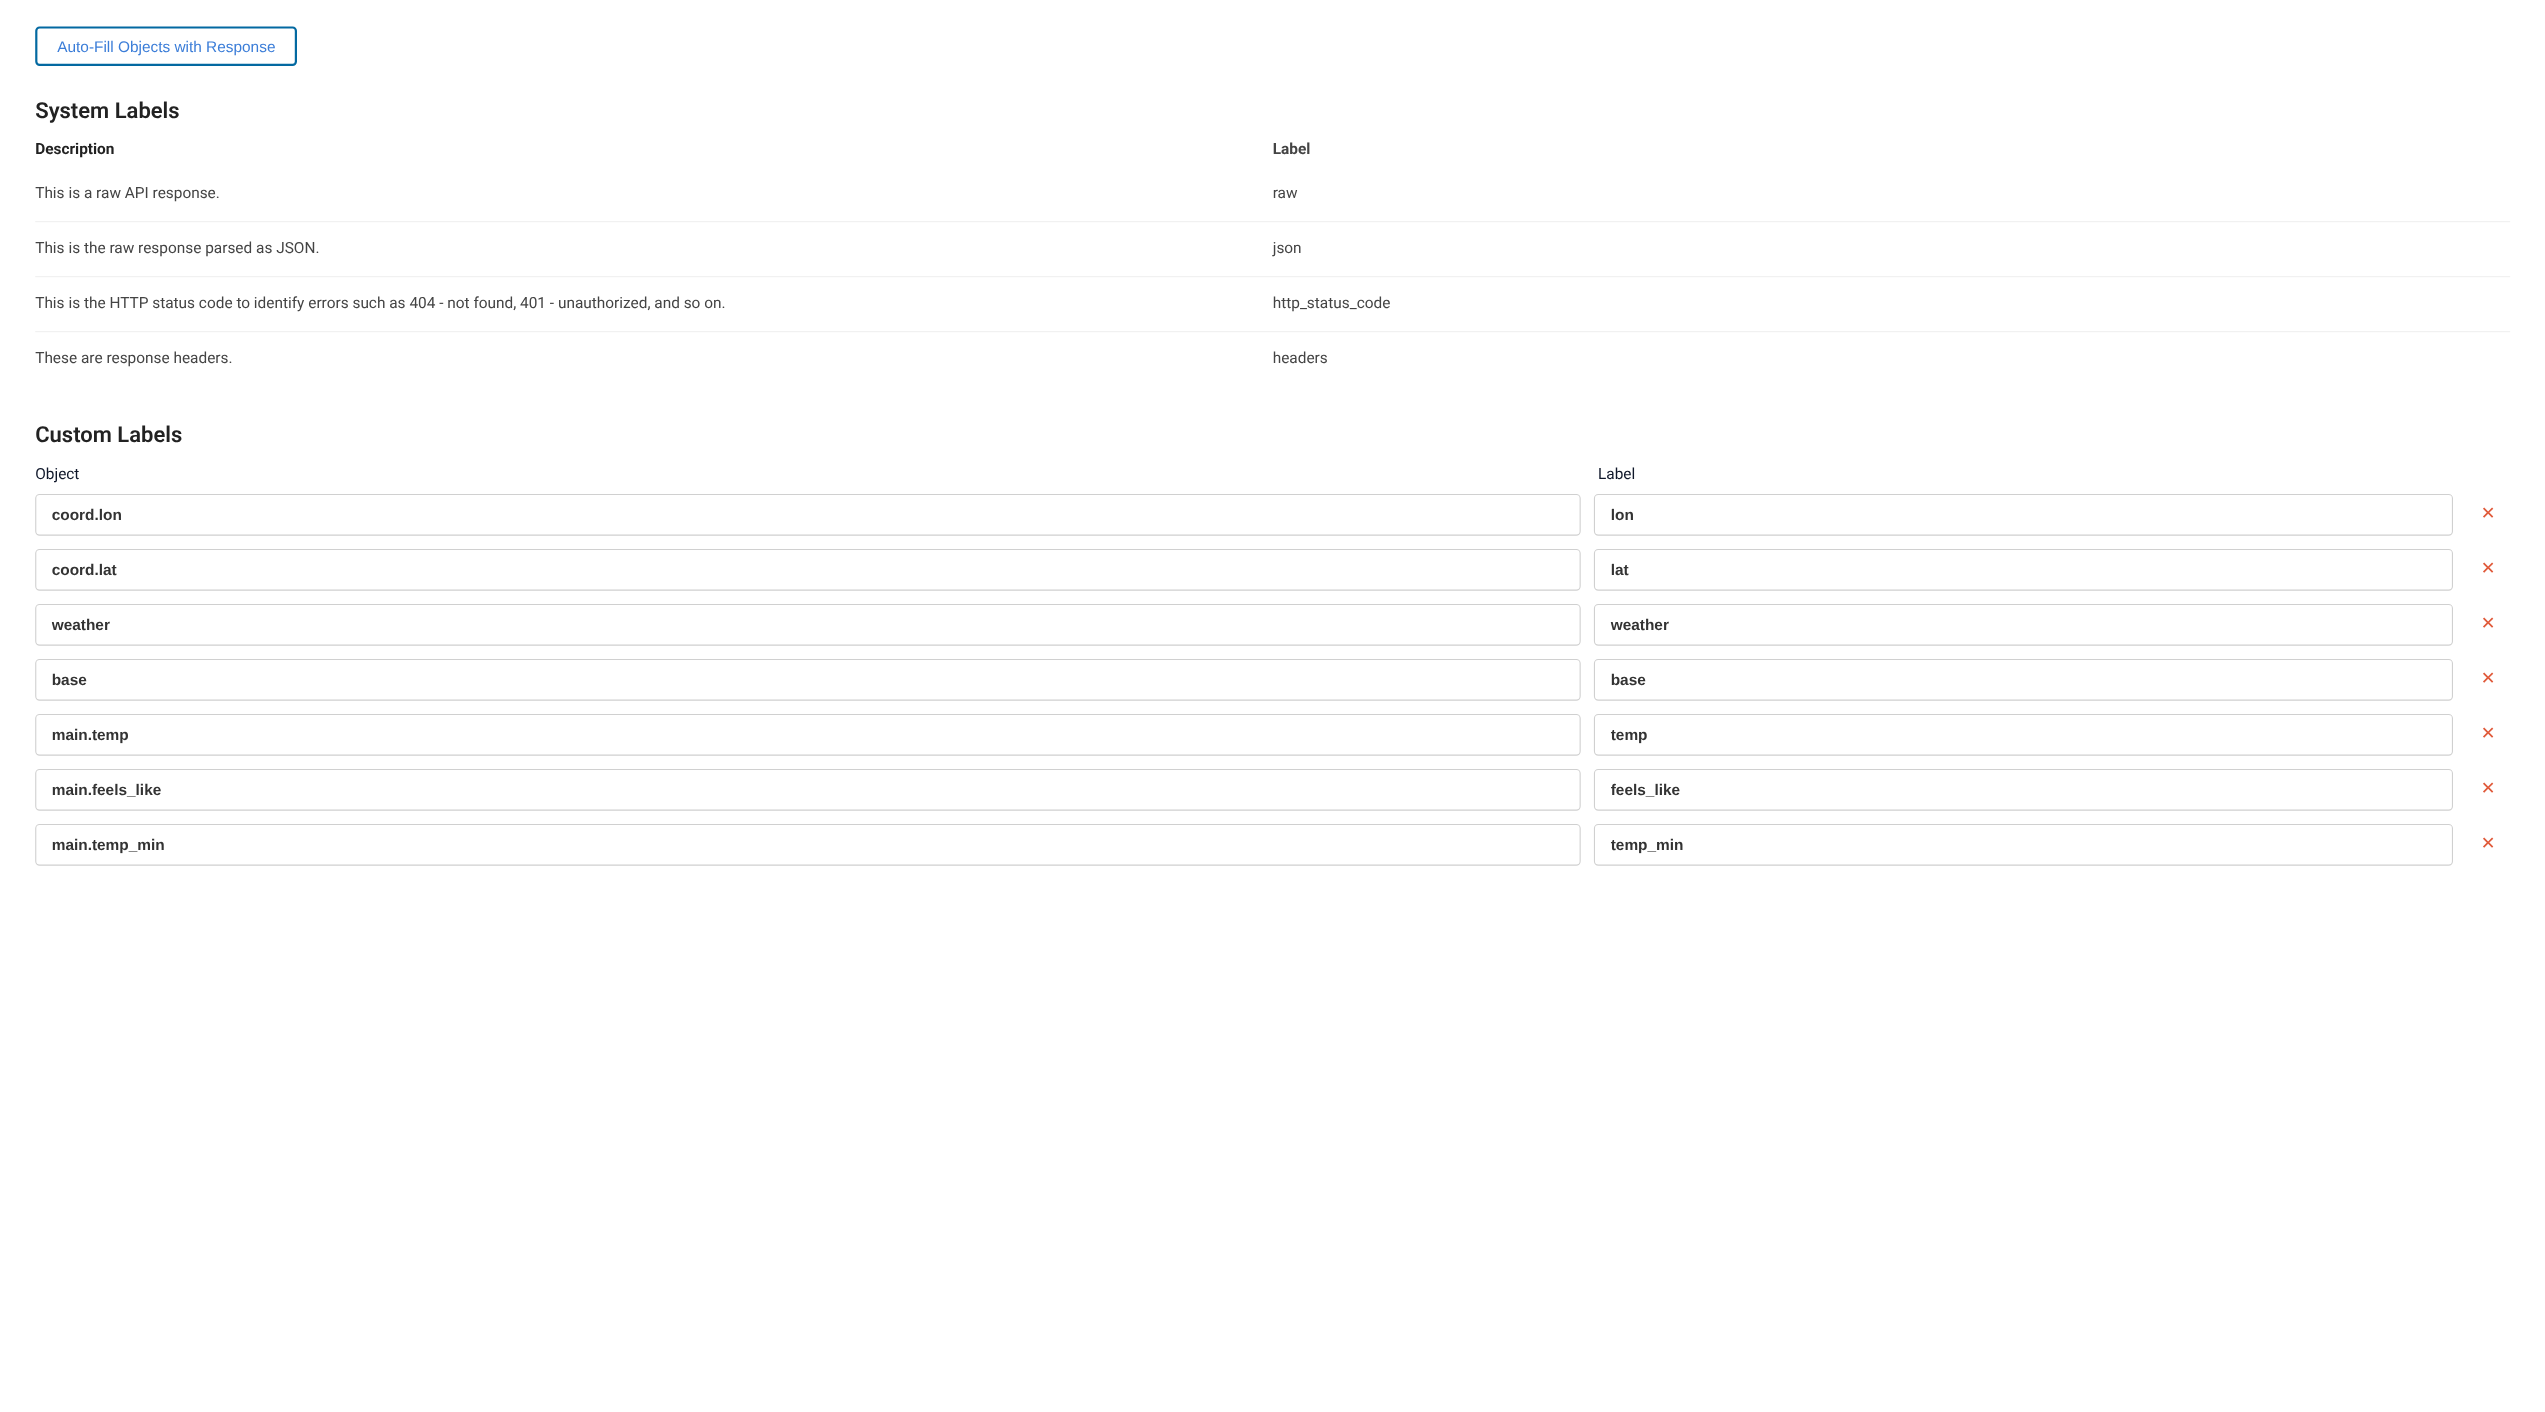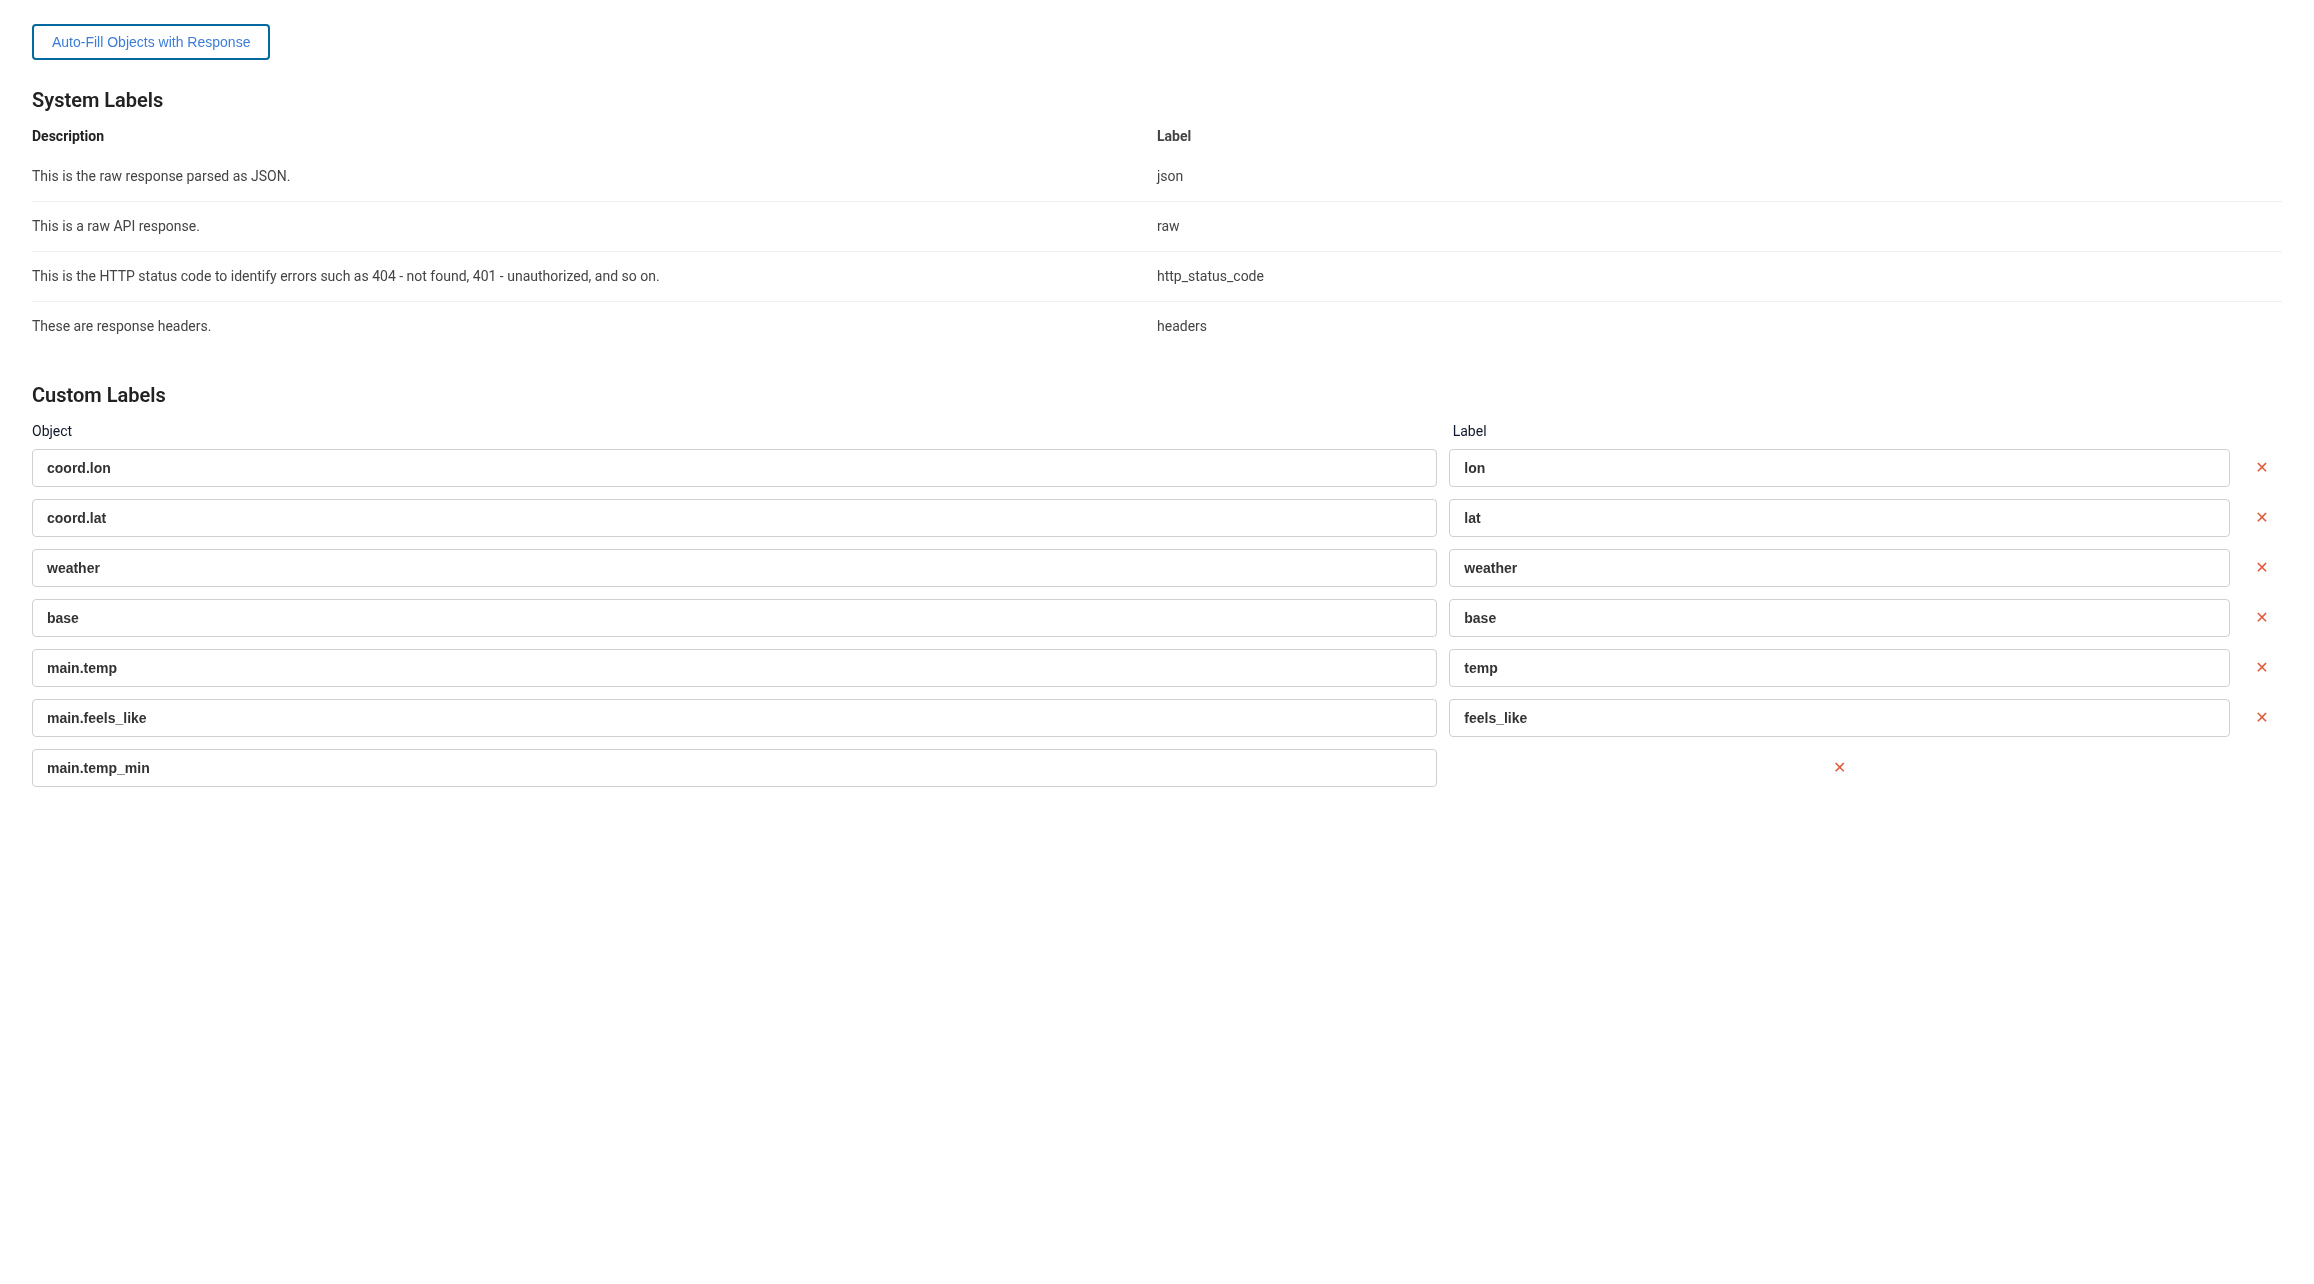--- a/index.html
+++ b/index.html
@@ -136,26 +136,26 @@
 <div class="system-labels">
   <div class="section-title">System Labels</div>
 
   <div class="table-header">
     <div class="col-description">Description</div>
     <div class="col-label">Label</div>
   </div>
 
   <div id="system-rows-container">
       <div class="table-row">
+      <div class="col-description">This is a raw API response.</div>
+      <div class="col-label">raw</div>
+    </div>
+      <div class="table-row">
       <div class="col-description">This is the raw response parsed as JSON.</div>
       <div class="col-label">json</div>
-    </div>
-      <div class="table-row">
-      <div class="col-description">This is a raw API response.</div>
-      <div class="col-label">raw</div>
     </div>
       <div class="table-row">
       <div class="col-description">This is the HTTP status code to identify errors such as 404 - not found, 401 - unauthorized, and so on.</div>
       <div class="col-label">http_status_code</div>
     </div>
       <div class="table-row">
       <div class="col-description">These are response headers.</div>
       <div class="col-label">headers</div>
     </div>
     </div>
@@ -209,20 +209,21 @@
     </div>
       <div class="custom-row">
       <input class="input-field" type="text" value="main.feels_like" style="">
       <input class="input-field" type="text" value="feels_like" style="">
       <button class="delete-btn">
         <span class="delete-icon">✕</span>
       </button>
     </div>
       <div class="custom-row">
       <input class="input-field" type="text" value="main.temp_min" style="">
+      <input class="input-field" type="text" value="temp_min" style="">
       <button class="delete-btn">
         <span class="delete-icon">✕</span>
       </button>
     </div>
     </div>
 </div>
 
 
 
 

